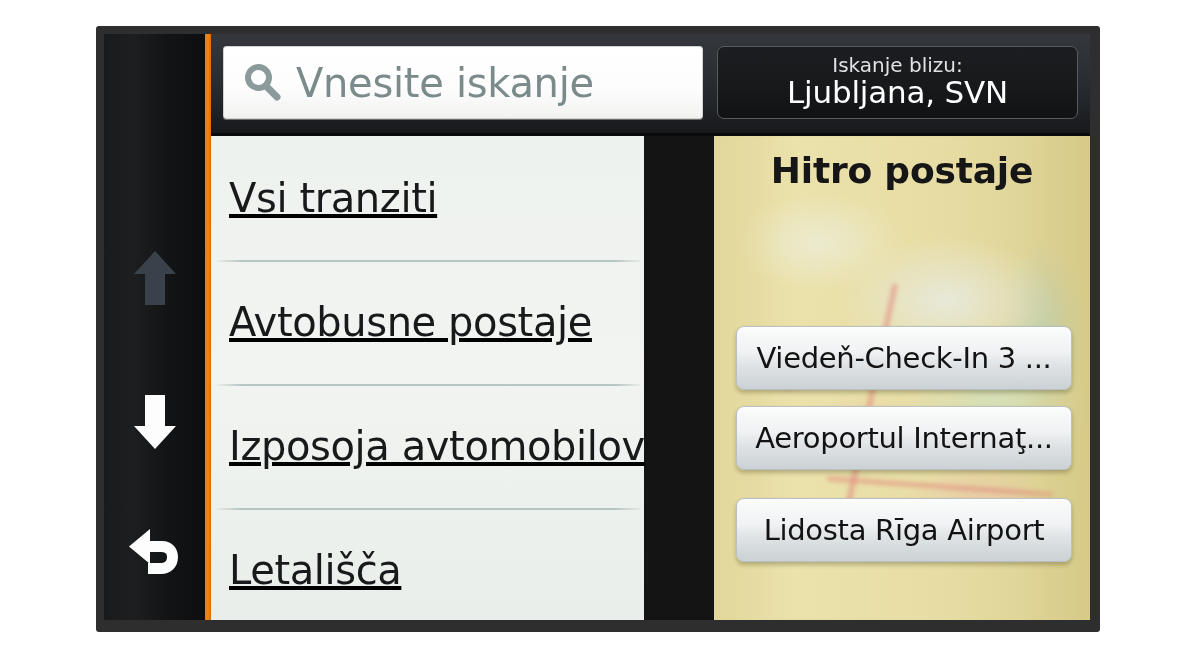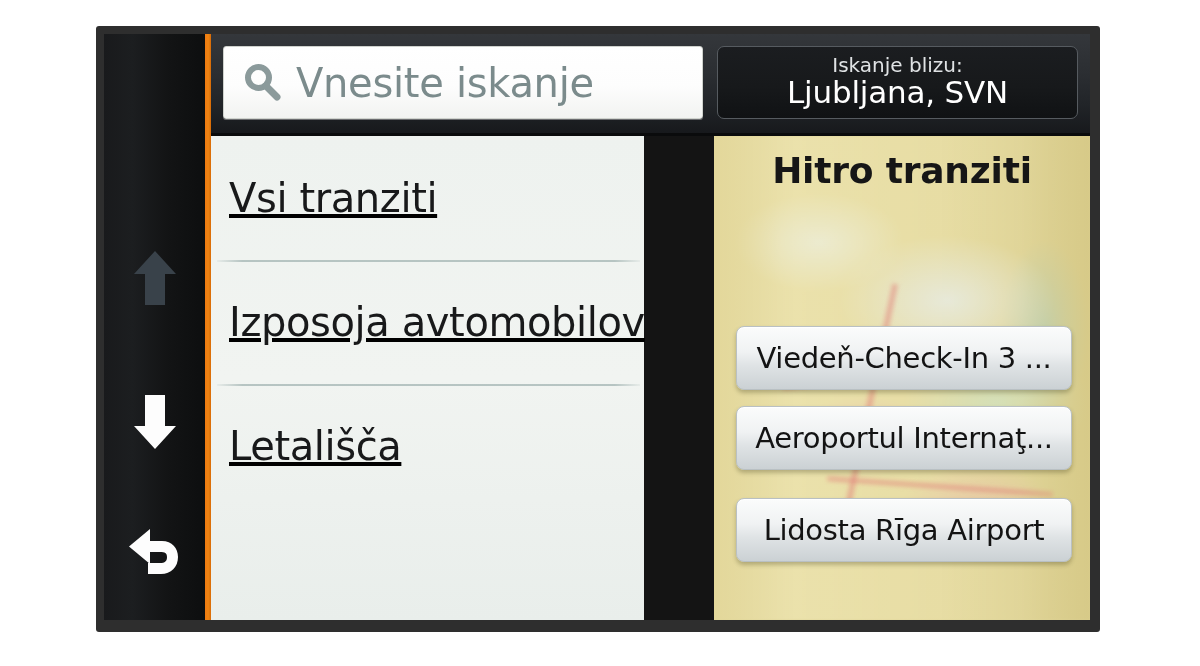--- a/index.html
+++ b/index.html
@@ -240,35 +240,38 @@
         <span id="near-value">Ljubljana, SVN</span>
       </div>
 
     </div>
 
     <div id="list-panel">
       <div class="list-row">
         <span class="list-label">Vsi tranziti</span>
       </div>
       <div class="list-row">
+        <span class="list-label">Avtobusne postaje</span>
+      </div>
+      <div class="list-row">
         <span class="list-label">Izposoja avtomobilov</span>
       </div>
       <div class="list-row">
         <span class="list-label">Letališča</span>
       </div>
     </div>
 
     <div id="quick-panel">
       <div id="map-bg"></div>
       <div id="map-road-1"></div>
       <div id="map-road-2"></div>
       <div id="map-road-3"></div>
       <div id="map-veil"></div>
 
-      <div id="quick-title">Hitro tranziti</div>
+      <div id="quick-title">Hitro postaje</div>
 
       <div class="quick-btn" id="quick-btn-1">
         <span class="quick-label">Viedeň-Check-In 3 ...</span>
       </div>
       <div class="quick-btn" id="quick-btn-2">
         <span class="quick-label">Aeroportul Internaţ...</span>
       </div>
       <div class="quick-btn" id="quick-btn-3">
         <span class="quick-label">Lidosta Rīga Airport</span>
       </div>

